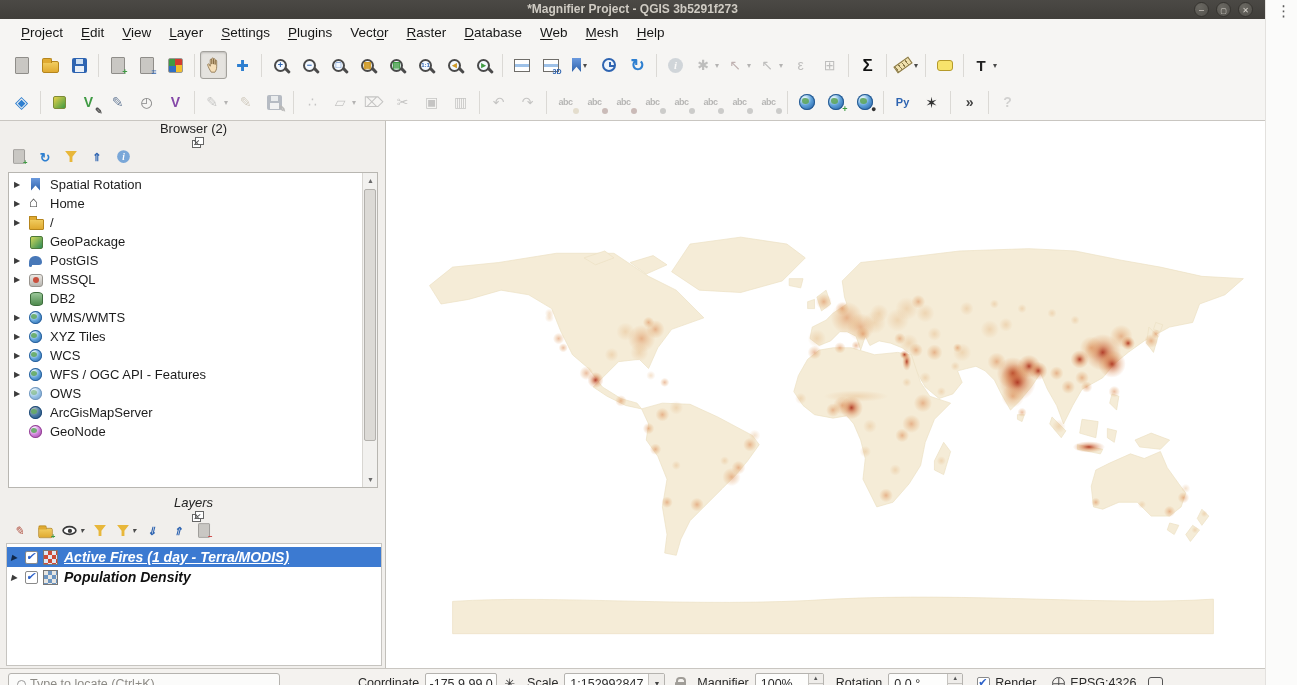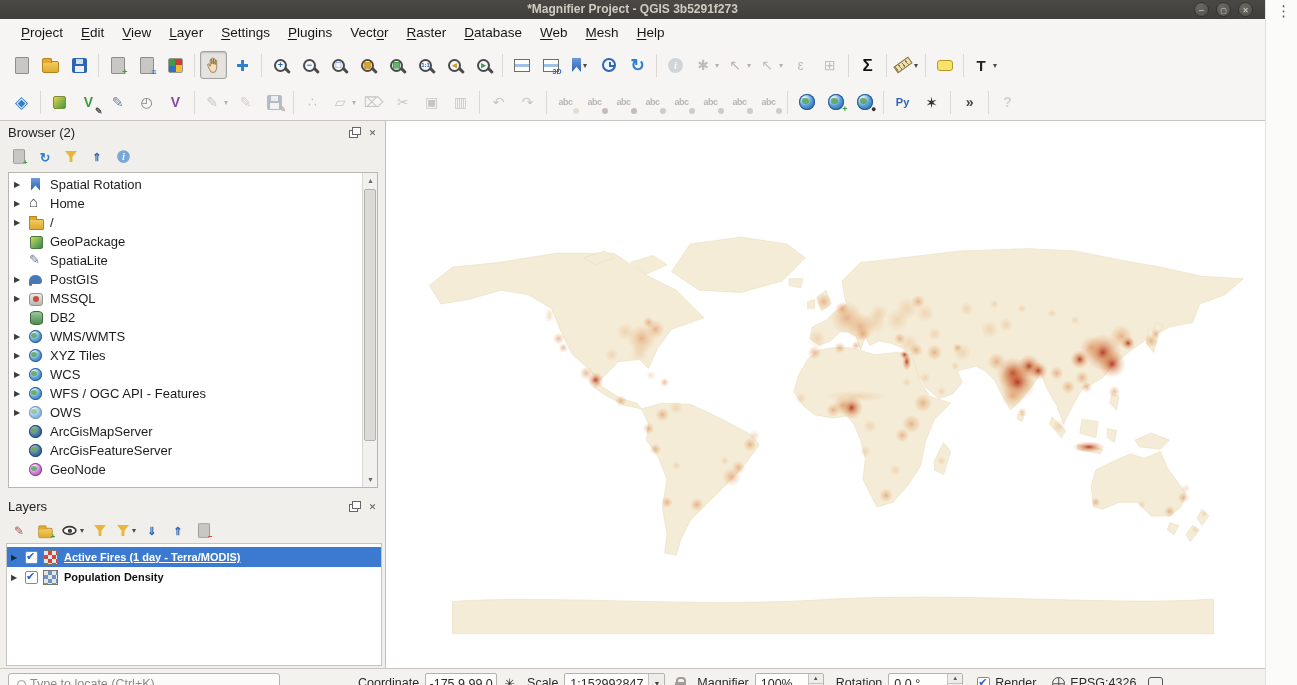--- a/index.html
+++ b/index.html
@@ -71,21 +71,21 @@
   .ic-abc::after { content:""; position:absolute; right:-3px; bottom:-2px; width:6px; height:6px; border-radius:50%; background:var(--a,#e8b73a); }
   .ic-hand svg { display:block; }
 
   
   #main { position:relative; height:547px; display:flex; background:#f1efec; }
   #left { width:386px; flex:0 0 386px; position:relative; border-right:1px solid #c2c0bb; }
   #map-canvas { flex:1; background:#fff; position:relative; overflow:hidden; }
   #world-svg { position:absolute; left:32px; top:100px; }
 
   
-  .panel-header { height:23px; display:flex; align-items:center; padding:0 6px 0 8px; font-size:13px; color:#222; }
+  .panel-header { height:23px; display:flex; align-items:center; padding:0 6px 0 8px; font-size:13px; color:#222;flex-direction:column; }
   .panel-header .ph-spacer { flex:1; }
   .ph-btn { width:13px; height:13px; margin-left:6px; position:relative; color:#555; font-size:11px; line-height:12px; text-align:center; }
   .ph-float::before { content:""; position:absolute; left:2px; top:4px; width:7px; height:6px; border:1px solid #666; background:#fff; }
   .ph-float::after { content:""; position:absolute; left:5px; top:1px; width:7px; height:6px; border:1px solid #666; background:#fff; }
   .ph-close::before { content:"✕"; font-size:9px; }
   .panel-toolbar { height:25px; display:flex; align-items:center; padding-left:6px; }
   .panel-toolbar .tbtn { height:22px; min-width:24px; }
   .panel-toolbar .ic { transform:scale(.85); }
 
   #browser-panel { position:absolute; left:0; top:0; right:0; height:374px; }
@@ -112,28 +112,28 @@
   .ti-light::before { opacity:.65; } .ti-light::after { opacity:.55; }
   .ti-dark::before  { filter:brightness(.75); }
   .ti-green::before { filter:hue-rotate(80deg); }
   .tlabel { font-size:13px; color:#1c1c1c; }
 
   .tree-scrollbar { position:absolute; right:0; top:0; bottom:0; width:15px; background:#f2f1ef; border-left:1px solid #d8d6d2; }
   .sb-arrow { position:absolute; left:0; width:15px; height:15px; font-size:7px; color:#6a6a6a; text-align:center; line-height:15px; }
   .sb-up { top:0; } .sb-down { bottom:0; }
   .sb-thumb { position:absolute; left:1px; top:16px; width:12px; height:252px; background:#dcdad6; border:1px solid #b3b1ad; border-radius:2px; }
 
-  #layers-panel { position:absolute; left:0; top:374px; right:0; bottom:0; }
+  #layers-panel { position:absolute; left:0; top:374px; right:0; bottom:0;font-style:italic; }
   #layers-list { position:absolute; left:6px; right:3px; top:48px; bottom:2px; background:#fff; border:1px solid #c6c4c0; padding-top:3px; }
   .lrow { height:20px; display:flex; align-items:center; padding-left:4px; }
   .lrow.selected { background:#3c7ad1; }
   .cb { width:13px; height:13px; background:#fff; border:1px solid #8a8a8a; border-radius:2px; position:relative; margin-right:5px; flex:0 0 13px; }
   .cb.checked::after { content:"✔"; position:absolute; left:0; top:-2px; font-size:11px; color:#2d62c9; }
   .li-raster { width:15px; height:15px; border:1px solid #777; margin-right:6px; flex:0 0 15px; }
-  .llabel { font-size:11px; font-weight:bold; color:#111; white-space:nowrap; }
+  .llabel { font-size:14px; font-weight:bold; color:#111; white-space:nowrap; }
   .lrow.selected .llabel { color:#fff; text-decoration:underline; }
   .lrow .twisty { width:14px; flex:0 0 14px; }
   .lrow.selected .twisty { color:#10284a; }
 
   
   #statusbar { height:30px; background:#f4f2ef; border-top:1px solid #c9c6c1; display:flex; align-items:flex-start; padding:4px 8px 0 8px; font-size:12.5px; color:#2b2b2b; }
   .locate { width:272px; height:22px; border:1px solid #b5b3af; border-radius:3px; background:#fbfbfa; display:flex; align-items:center; flex:0 0 272px; }
   .mag { width:9px; height:9px; border:1.5px solid #9a9a9a; border-radius:50%; position:relative; margin:0 4px 0 8px; flex:0 0 9px; }
   .mag::after { content:""; position:absolute; width:5px; height:1.5px; background:#9a9a9a; transform:rotate(45deg); right:-4px; bottom:-1px; }
   .placeholder { color:#8d8b86; }
@@ -483,25 +483,20 @@
                 <span class="twisty">▶</span>
                 <span class="ti ti-folder"></span>
                 <span class="tlabel">/</span>
               </div>
               <div class="trow">
                 <span class="twisty"></span>
                 <span class="ti ti-geopackage"></span>
                 <span class="tlabel">GeoPackage</span>
               </div>
               <div class="trow">
-                <span class="twisty"></span>
-                <span class="ti ti-spatialite"></span>
-                <span class="tlabel">SpatiaLite</span>
-              </div>
-              <div class="trow">
                 <span class="twisty">▶</span>
                 <span class="ti ti-postgis"></span>
                 <span class="tlabel">PostGIS</span>
               </div>
               <div class="trow">
                 <span class="twisty">▶</span>
                 <span class="ti ti-mssql"></span>
                 <span class="tlabel">MSSQL</span>
               </div>
               <div class="trow">
@@ -531,25 +526,20 @@
               </div>
               <div class="trow">
                 <span class="twisty">▶</span>
                 <span class="ti ti-globe ti-light"></span>
                 <span class="tlabel">OWS</span>
               </div>
               <div class="trow">
                 <span class="twisty"></span>
                 <span class="ti ti-globe ti-dark"></span>
                 <span class="tlabel">ArcGisMapServer</span>
-              </div>
-              <div class="trow">
-                <span class="twisty"></span>
-                <span class="ti ti-globe ti-dark"></span>
-                <span class="tlabel">ArcGisFeatureServer</span>
               </div>
               <div class="trow">
                 <span class="twisty"></span>
                 <span class="ti ti-globe ti-green"></span>
                 <span class="tlabel">GeoNode</span>
               </div>
             </div>
           <div class="tree-scrollbar">
             <span class="sb-arrow sb-up">▲</span>
             <span class="sb-thumb"></span>

